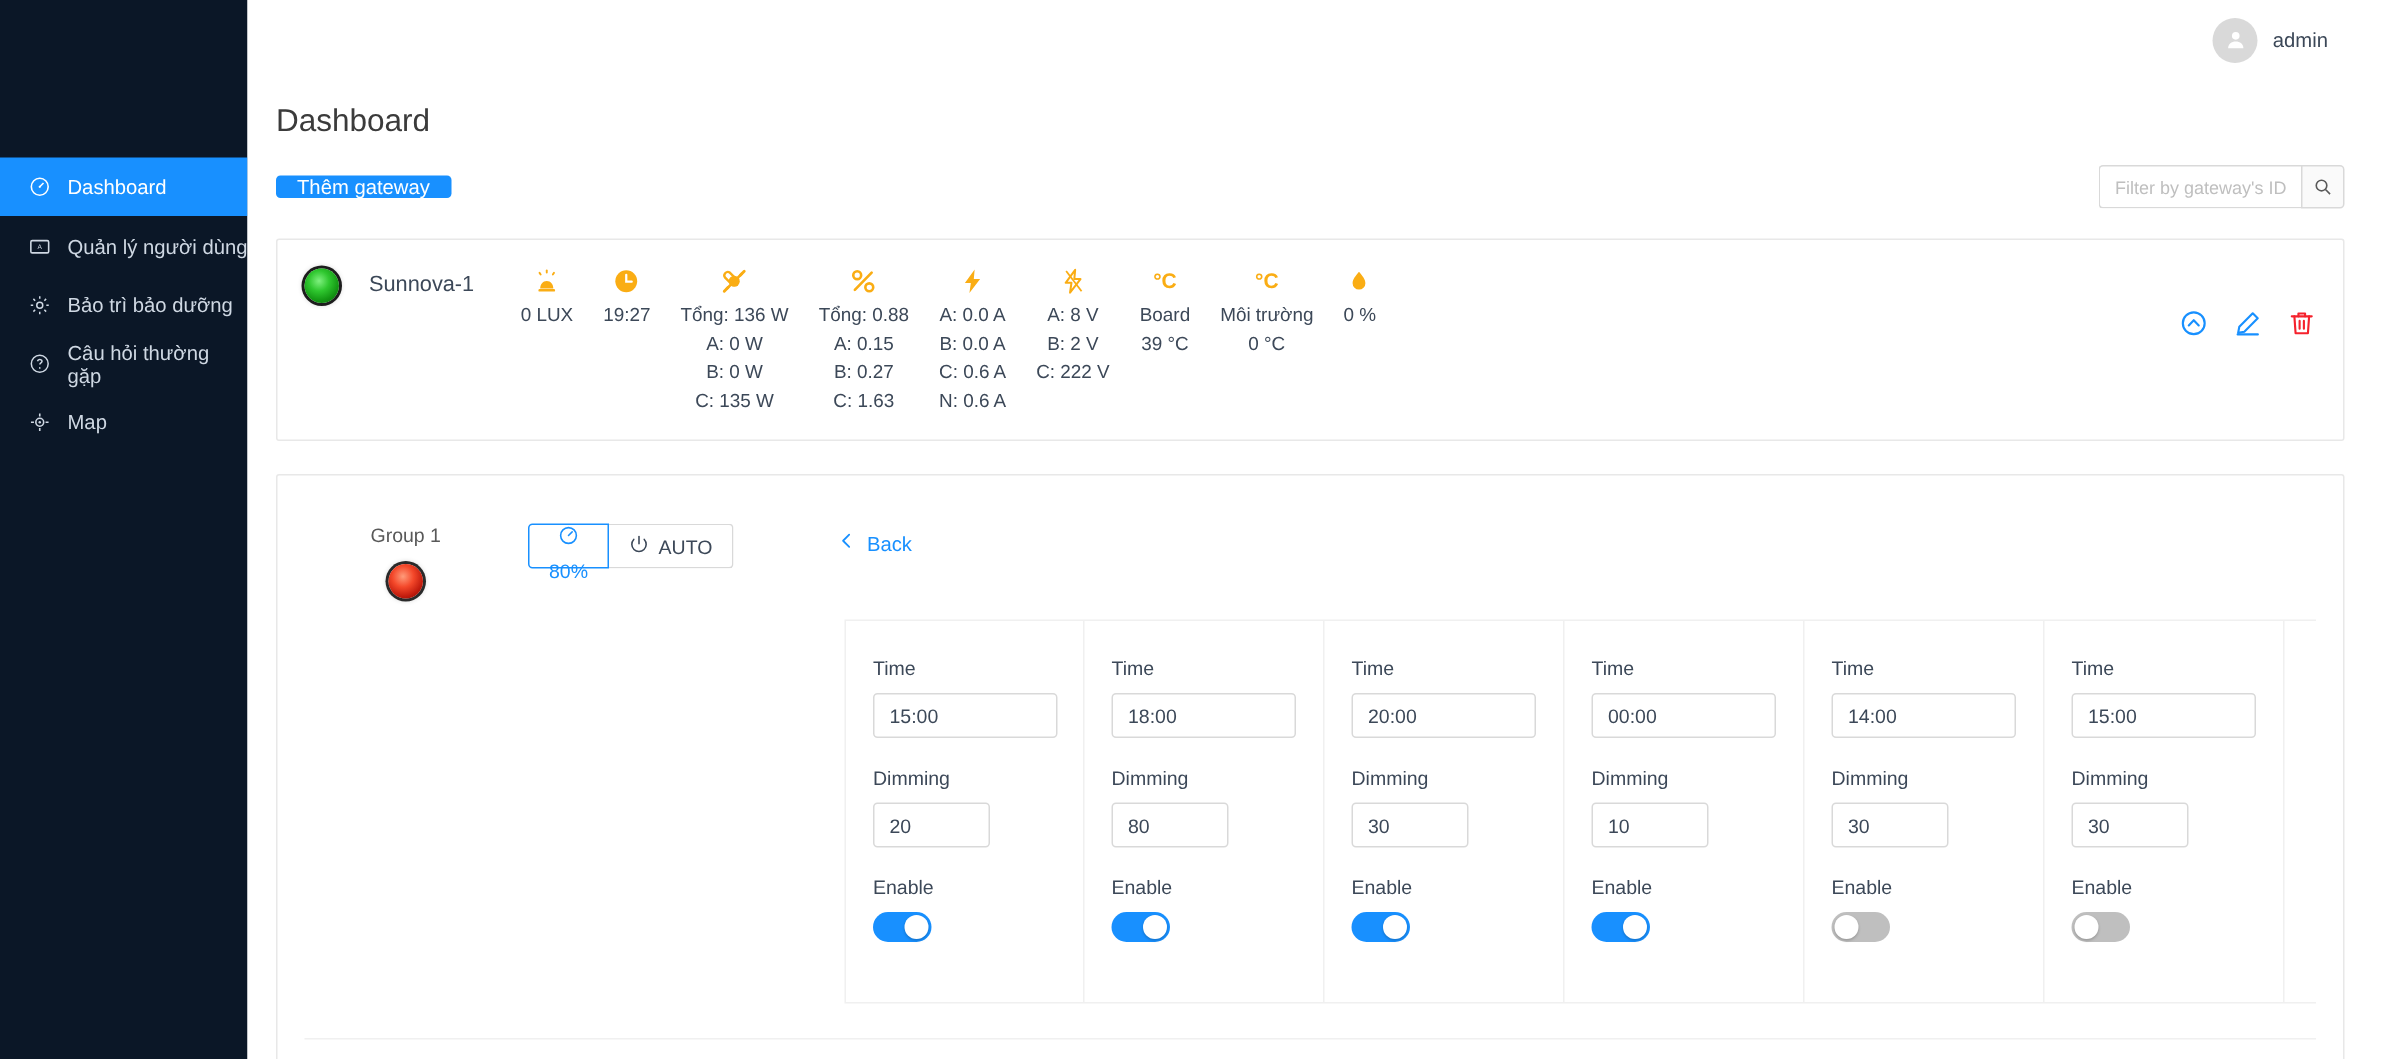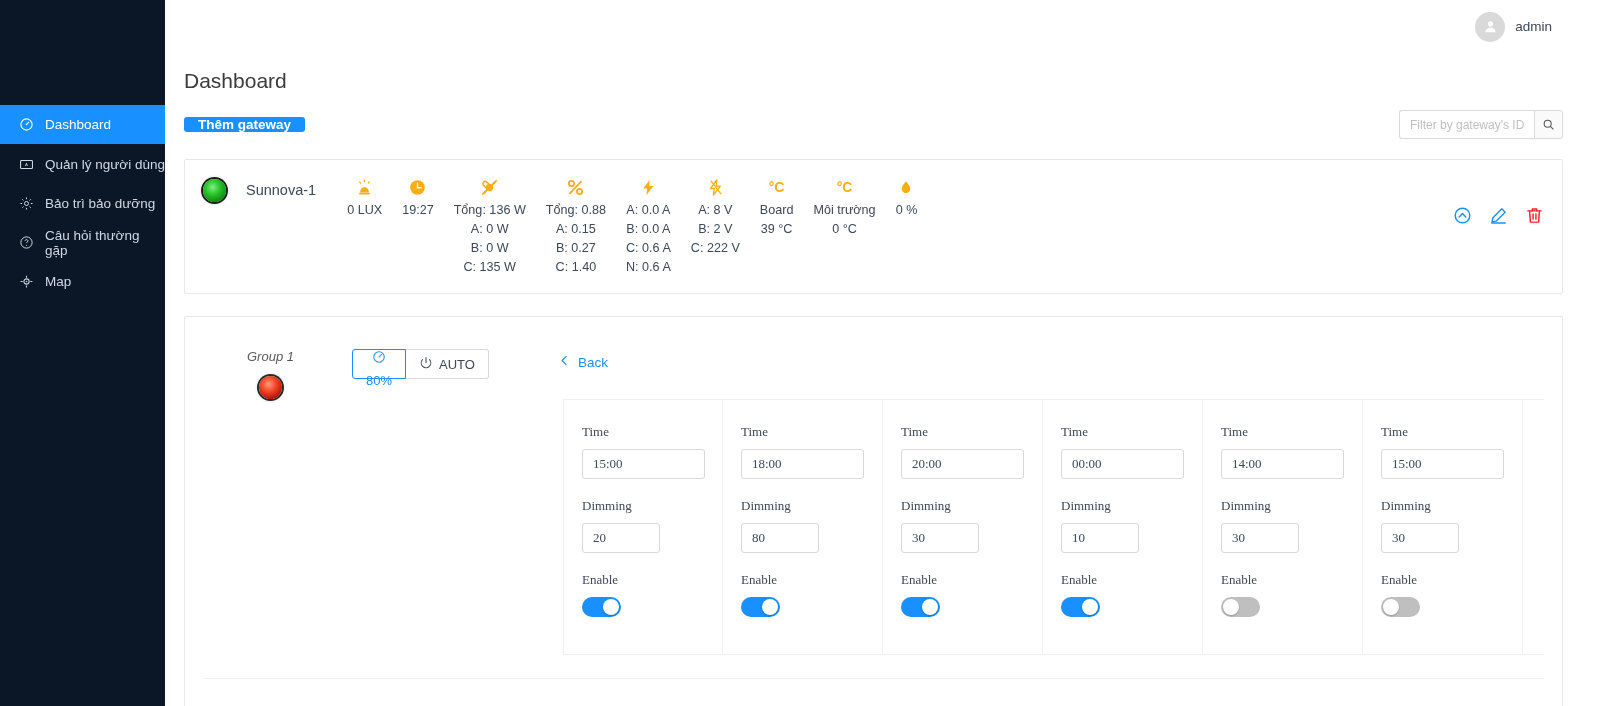--- a/index.html
+++ b/index.html
@@ -69,21 +69,21 @@
     margin: 16px 0 0 19px;
   }
 
   .toolbar-row {
     display: flex; align-items: center; justify-content: space-between;
     margin: 17px 37px 0 19px;
   }
   .btn-primary {
     background: #1890ff; color: #fff; border: none;
     font-size: 13.5px; padding: 0 14px; border-radius: 3px;
-    cursor: pointer; font-family: inherit; font-weight: bold;
+    cursor: pointer; font-family: inherit;
   }
   .search-wrap { display: flex; align-items: stretch; }
   .search-input {
     width: 135px; height: 29px;
     border: 1px solid #d9d9d9; border-right: none;
     border-radius: 3px 0 0 3px;
     padding: 0 10px; font-size: 12px;
     color: #3c4858; outline: none;
     font-family: inherit;
     background: #fff;
@@ -143,21 +143,21 @@
   .sched-card {
     margin: 22px 37px 0 19px;
     padding: 18px 18px 24px 18px;
     min-height: 388px;
   }
   .ctrl-row { display: flex; align-items: flex-start; }
   .group-block {
     width: 135px; text-align: center; padding-top: 14px;
     display: flex; flex-direction: column; align-items: center;
   }
-  .group-label { font-size: 13px; color: #595959; font-style: italic; }
+  .group-label { font-size: 13px; color: #595959; }
   .group-led {
     width: 23px; height: 23px; border-radius: 50%; margin-top: 12px;
     background: radial-gradient(circle at 42% 36%, #ff9b7a 0%, #f4482a 36%, #c01b0d 68%, #6d0a04 100%);
     box-shadow: 0 0 0 2px #2a2a2a, 0 0 4px rgba(0,0,0,.45);
   }
   .seg-group {
     display: flex; margin-top: 14px; margin-left: 14px;
   }
   .seg {
     display: flex; align-items: center; gap: 6px;
@@ -171,24 +171,23 @@
   .seg.active { border: 1px solid #1890ff; color: #1890ff; z-index: 2; }
   .back-link {
     display: flex; align-items: center; gap: 7px;
     margin-top: 19px; margin-left: 69px;
     color: #1890ff; font-size: 13.5px; cursor: pointer;
   }
 
   
   .sched-grid {
     display: flex;
-    margin-left: 360px;
+    margin-top: 14px; margin-left: 360px;
     border-top: 1px solid #f0f0f0;
     border-bottom: 1px solid #f0f0f0;
-    font-family: Liberation Serif, serif;
   }
   .sched-col {
     width: 160px; flex: 0 0 160px;
     border-right: 1px solid #f0f0f0;
     padding: 24px 18px 30px 18px;
     min-height: 254px;
   }
   .sched-col:first-child { border-left: 1px solid #f0f0f0; }
   .fld-label { font-size: 13px; color: #3c4858; margin-bottom: 9px; }
   .fld-input {
@@ -362,21 +361,21 @@
             <span class="m-ico">
               <svg width="21" height="21" viewBox="0 0 24 24" fill="none" stroke="#faad14" stroke-width="2">
                 <circle cx="7.4" cy="7.4" r="3"></circle>
                   <circle cx="16.6" cy="16.6" r="3"></circle>
                 <path d="M18.4 5.4L5.6 18.6" stroke-linecap="round"></path>
               </svg>
             </span>
             <span class="m-line">Tổng: 0.88</span>
             <span class="m-line">A: 0.15</span>
             <span class="m-line">B: 0.27</span>
-            <span class="m-line">C: 1.40</span>
+            <span class="m-line">C: 1.63</span>
           </div>
 
           <div class="metric">
             <span class="m-ico">
               <svg width="19" height="19" viewBox="0 0 24 24" fill="#faad14">
                 <path d="M13.6 2.2L5.4 13.4h5L9.2 21.8l9-11.6h-5.3z"></path>
               </svg>
             </span>
             <span class="m-line">A: 0.0 A</span>
             <span class="m-line">B: 0.0 A</span>

